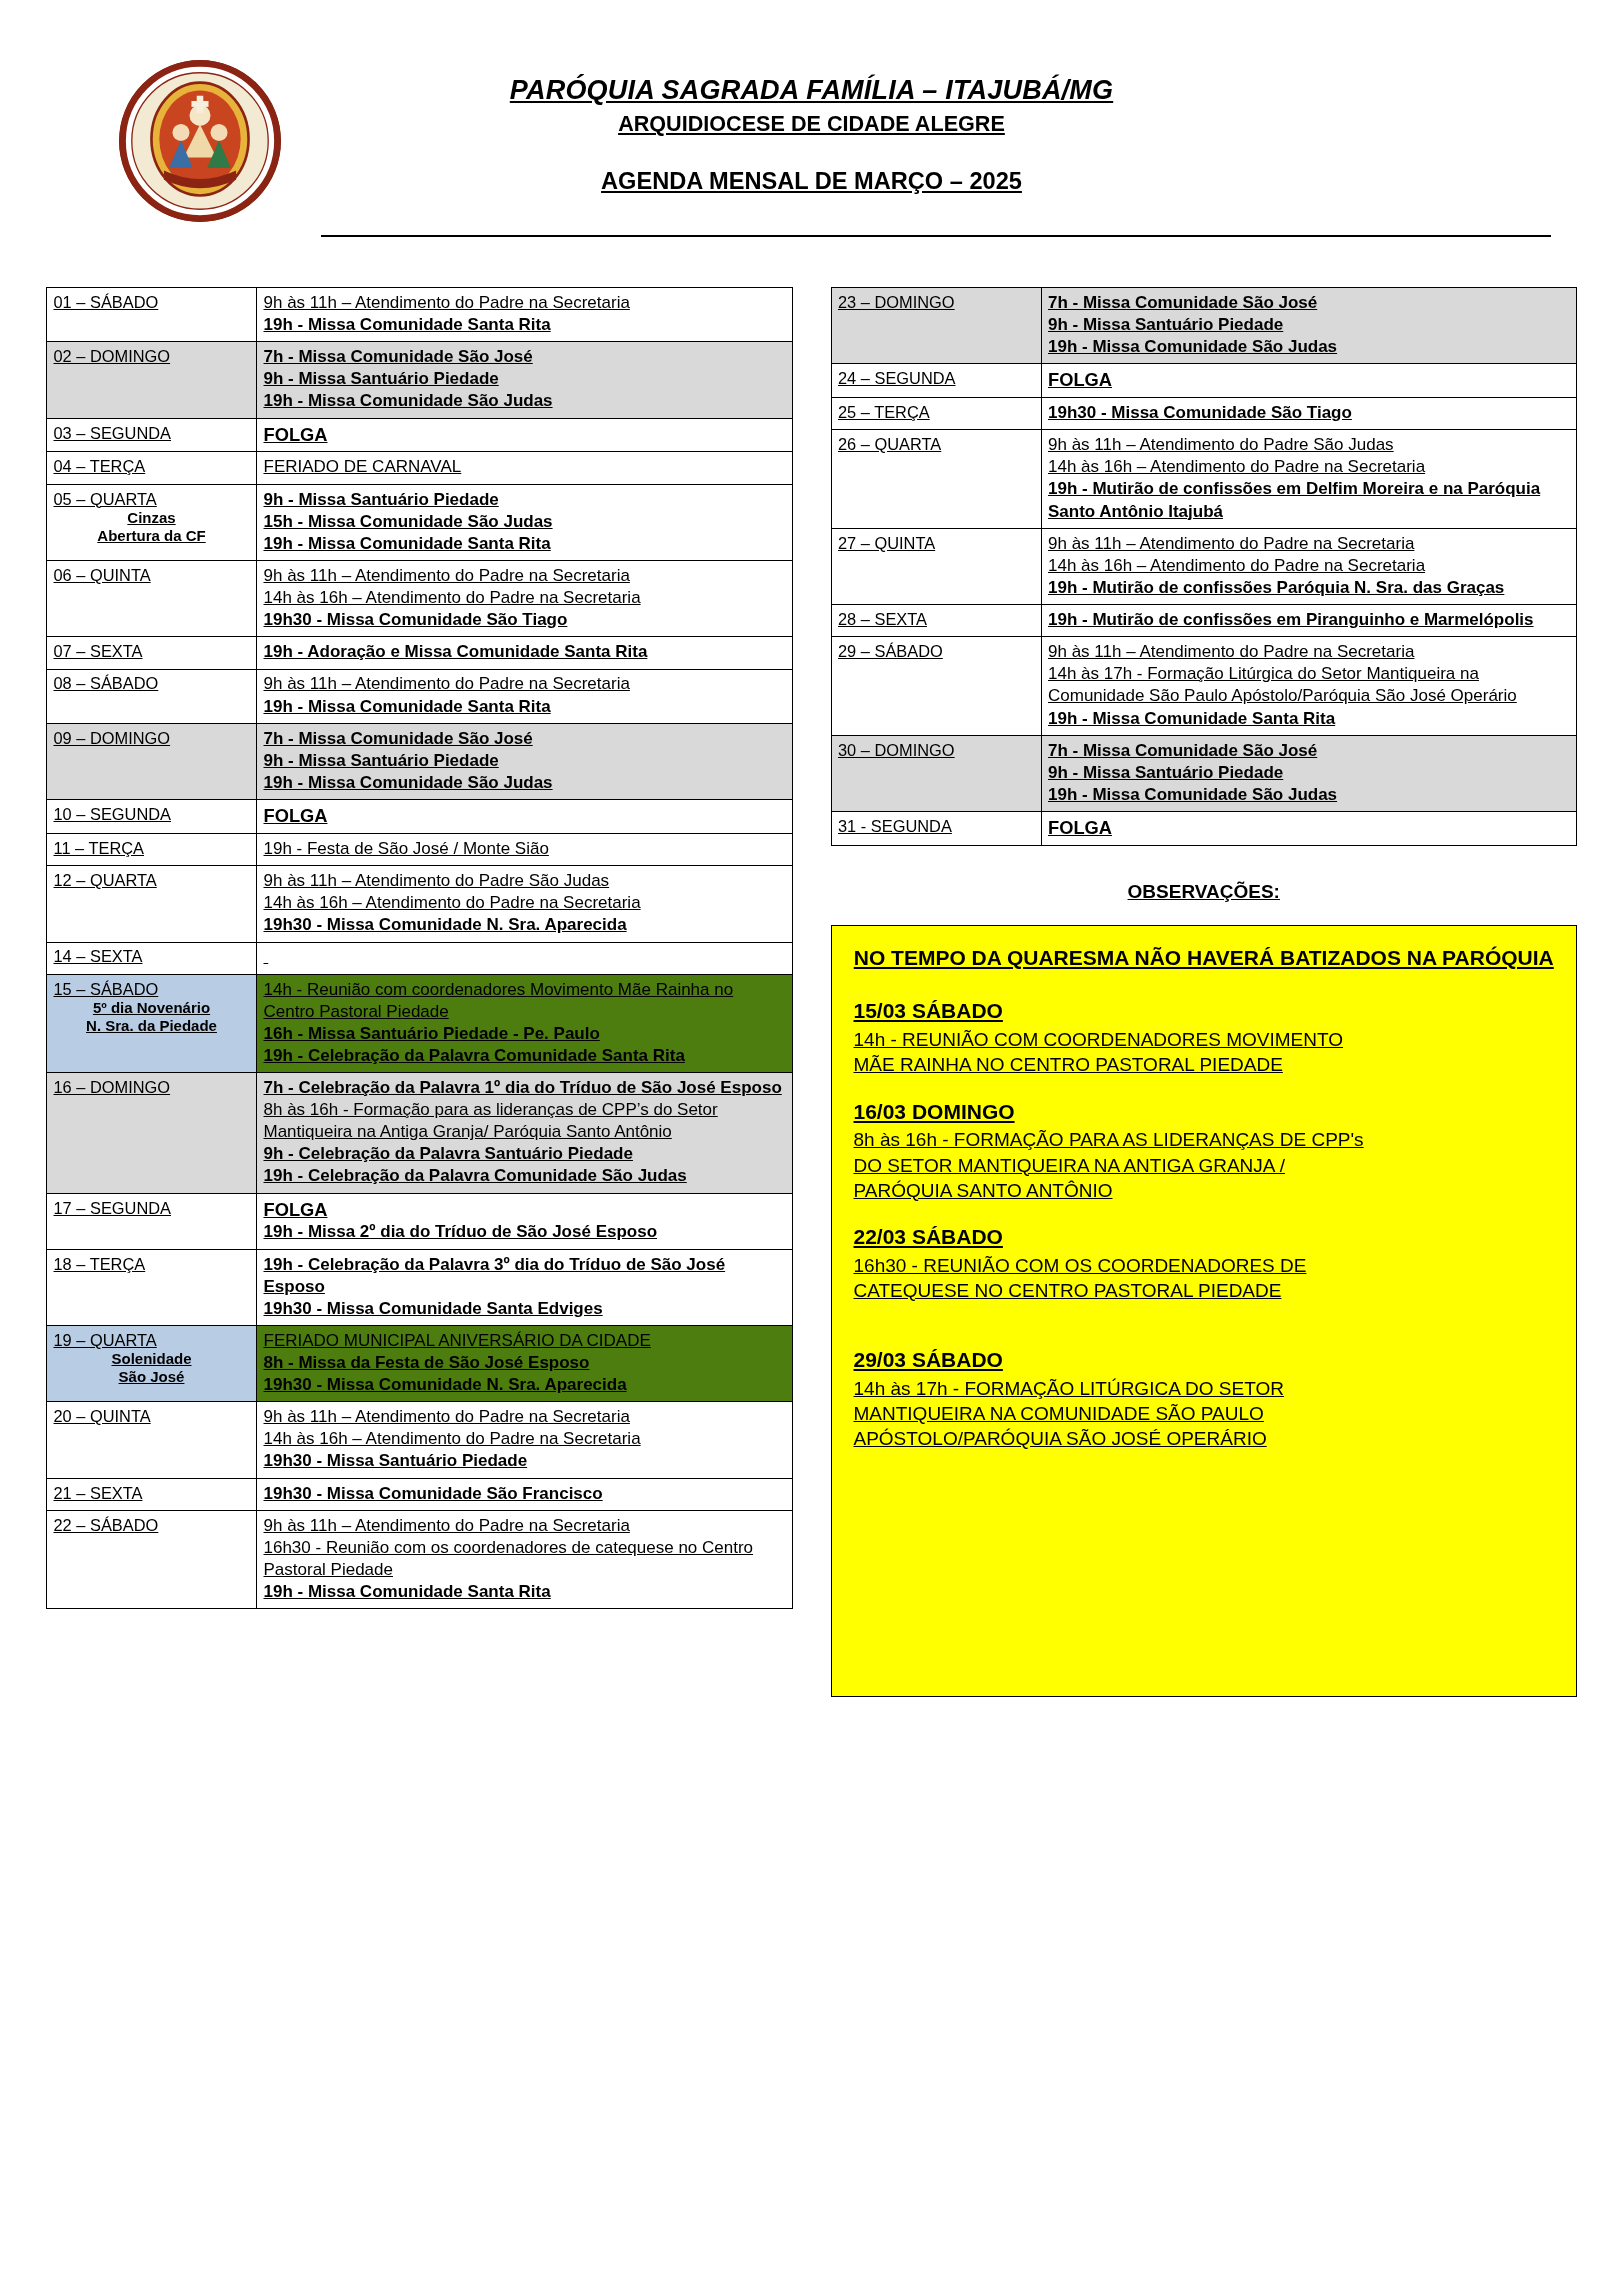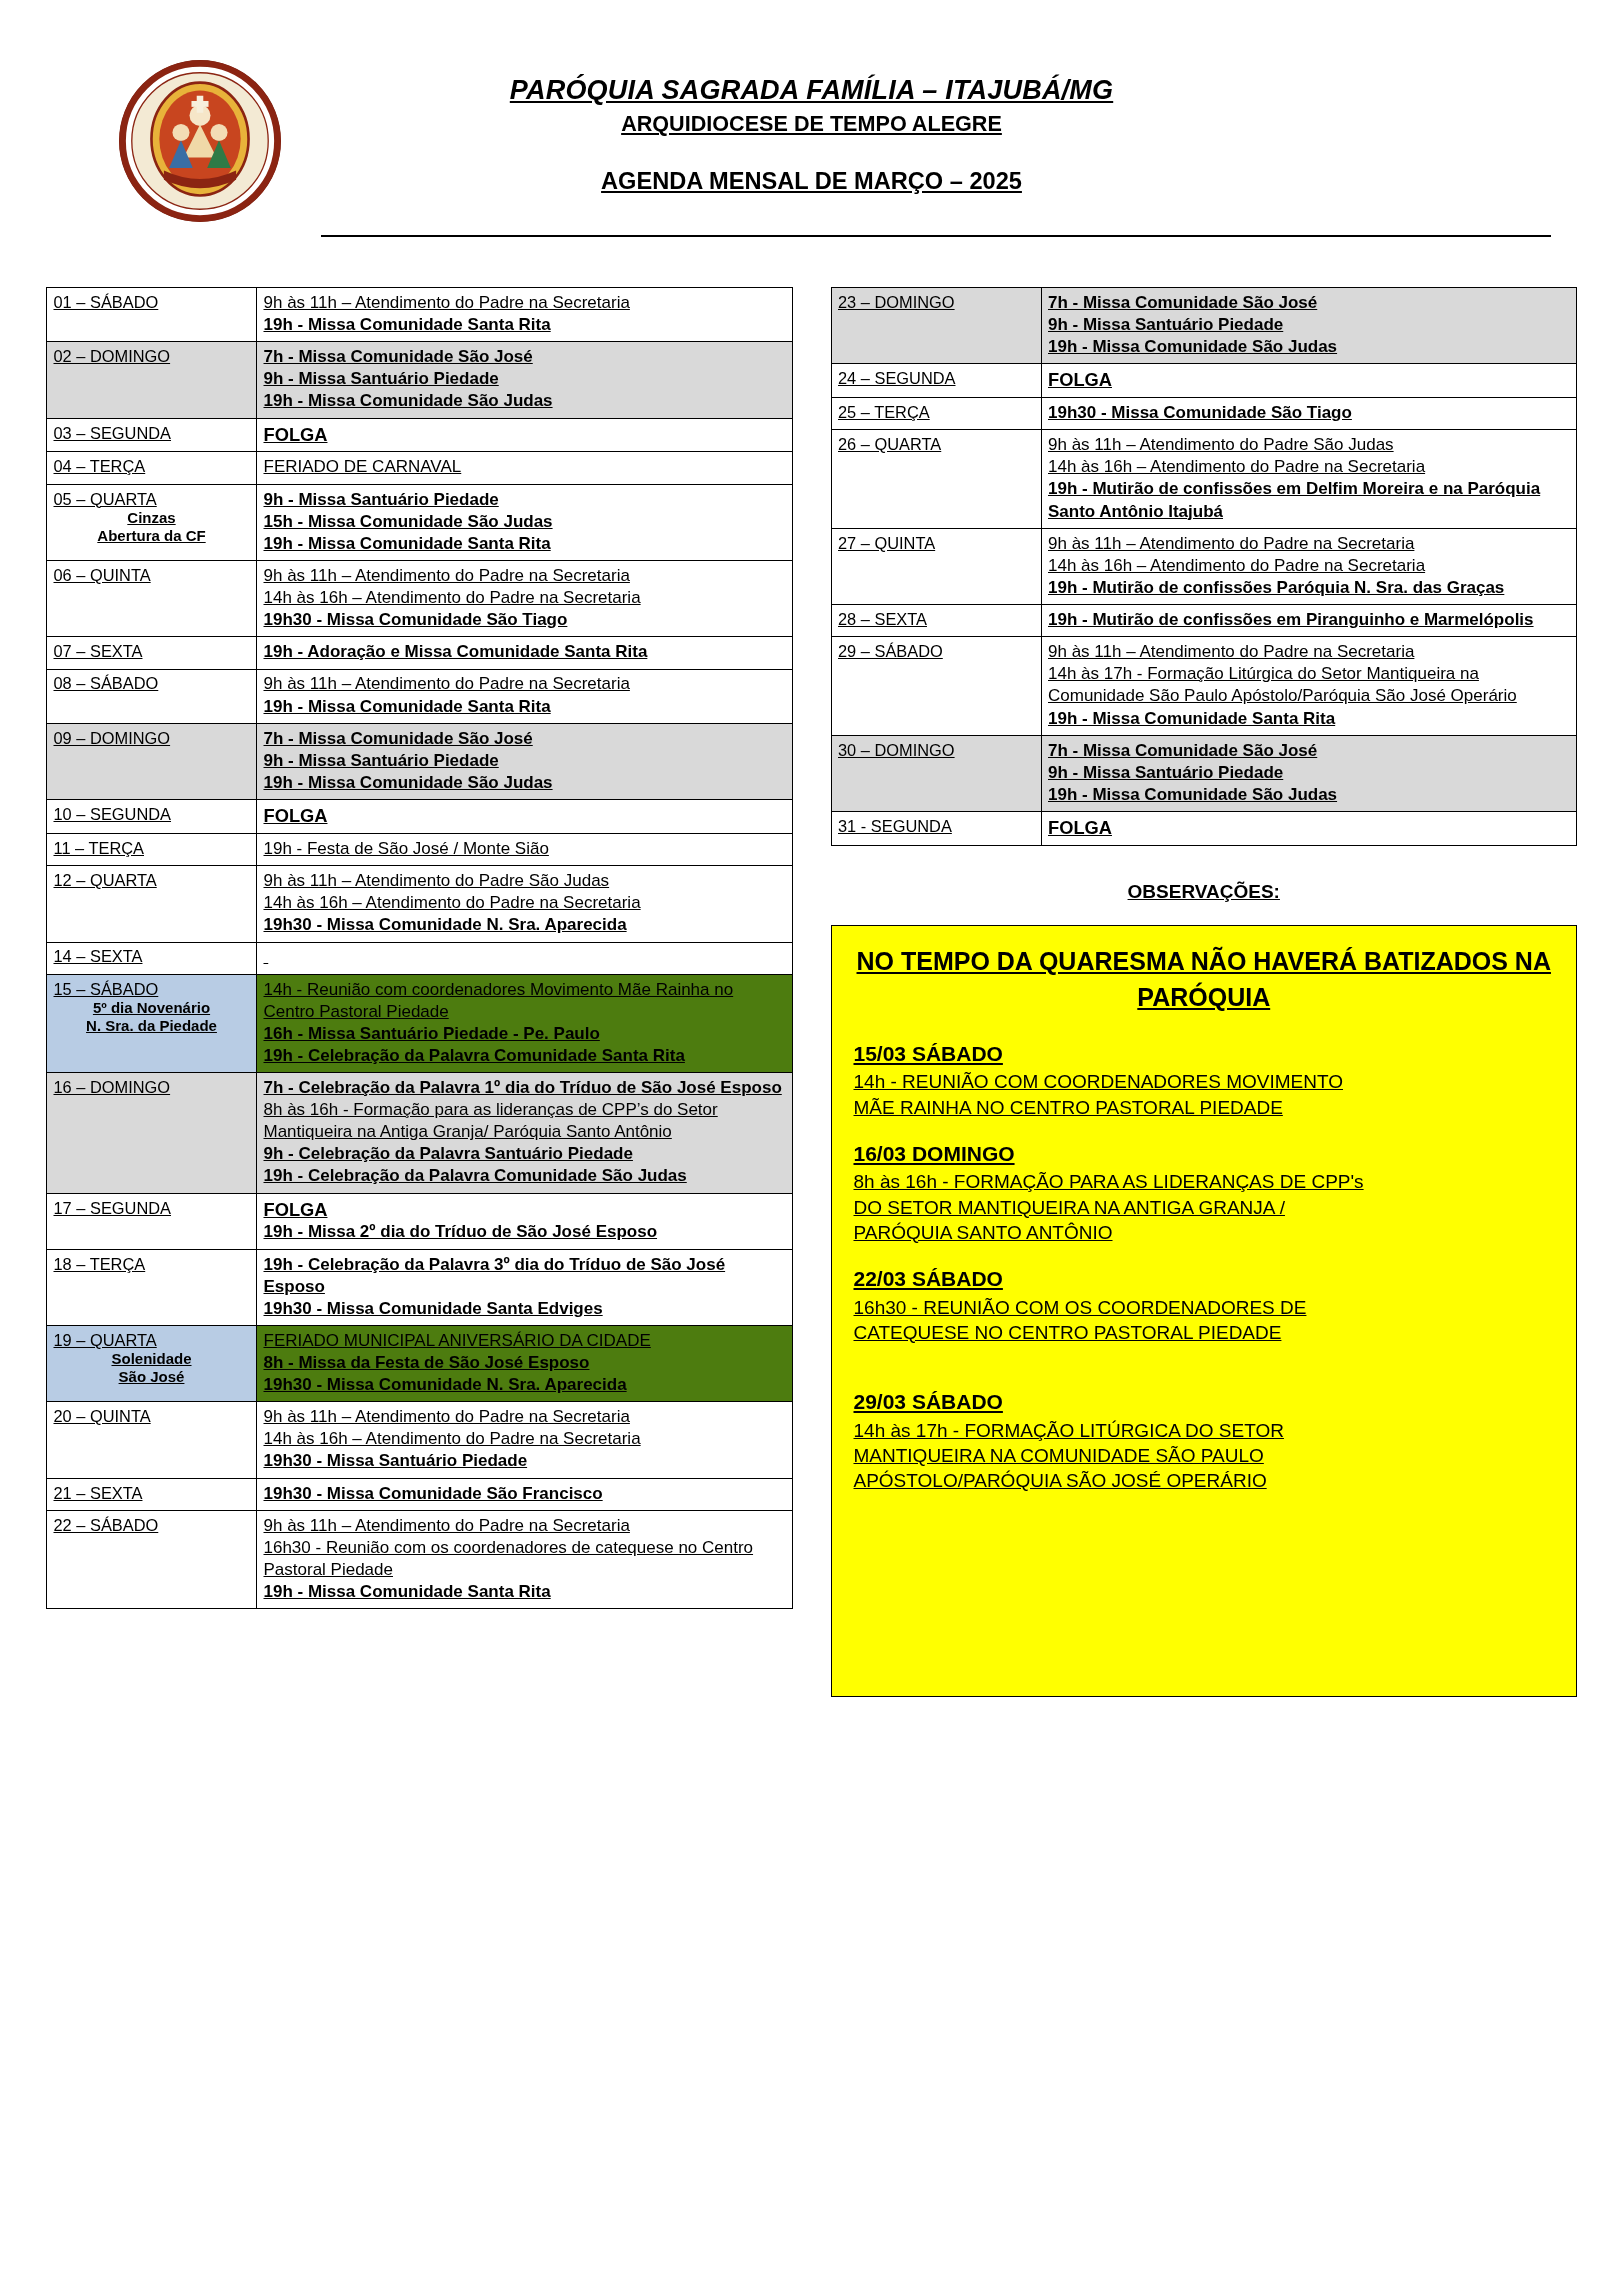--- a/index.html
+++ b/index.html
@@ -121,21 +121,21 @@
   }
   .obs-box {
     background: #ffff00;
     border: 1.3px solid #000;
     padding: 17px 22px 39px 22px;
     min-height: 772px;
     box-sizing: border-box;
   }
   .obs-head {
     text-align: center;
-    font-size: 25px;
+    font-size: 21px;
     font-weight: bold;
     line-height: 1.45;
     margin-bottom: 26px;
   }
   .obs-item { margin-bottom: 22px; }
   .obs-item-title {
     font-size: 21px;
     font-weight: bold;
     margin-bottom: 3.9px;
   }
@@ -165,21 +165,21 @@
         <path d="M96 124 L78 166 L114 166 Z" fill="#3a6ea5"></path>
         <circle cx="154" cy="112" r="13" fill="#f3dcb5"></circle>
         <path d="M154 124 L136 166 L172 166 Z" fill="#2f7a46"></path>
         <rect x="120" y="56" width="10" height="26" fill="#f7efdc"></rect>
         <rect x="112" y="64" width="26" height="9" fill="#f7efdc"></rect>
         <path d="M70 170 q55 26 110 0 l0 14 q-55 26 -110 0 Z" fill="#8b2412"></path>
       </svg>
     </div>
     <div class="header-text">
       <div class="title-main">PARÓQUIA SAGRADA FAMÍLIA – ITAJUBÁ/MG</div>
-      <div class="title-sub">ARQUIDIOCESE DE TEMPO ALEGRE</div>
+      <div class="title-sub">ARQUIDIOCESE DE CIDADE ALEGRE</div>
       <div class="title-agenda">AGENDA MENSAL DE MARÇO – 2025</div>
     </div>
     <div class="header-rule"></div>
   </div>
 
   <div class="columns">
     <div class="col-left">
       <table class="agenda">
         <tbody id="left-body">
             <tr>

